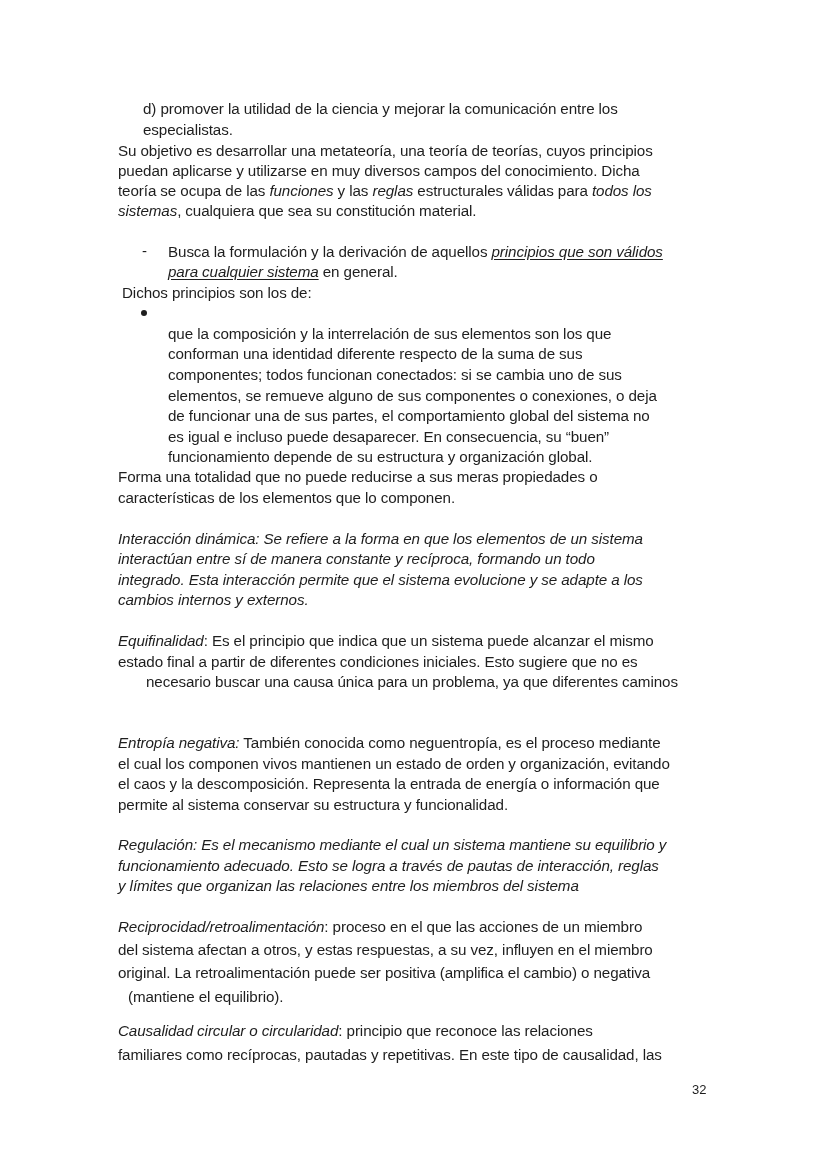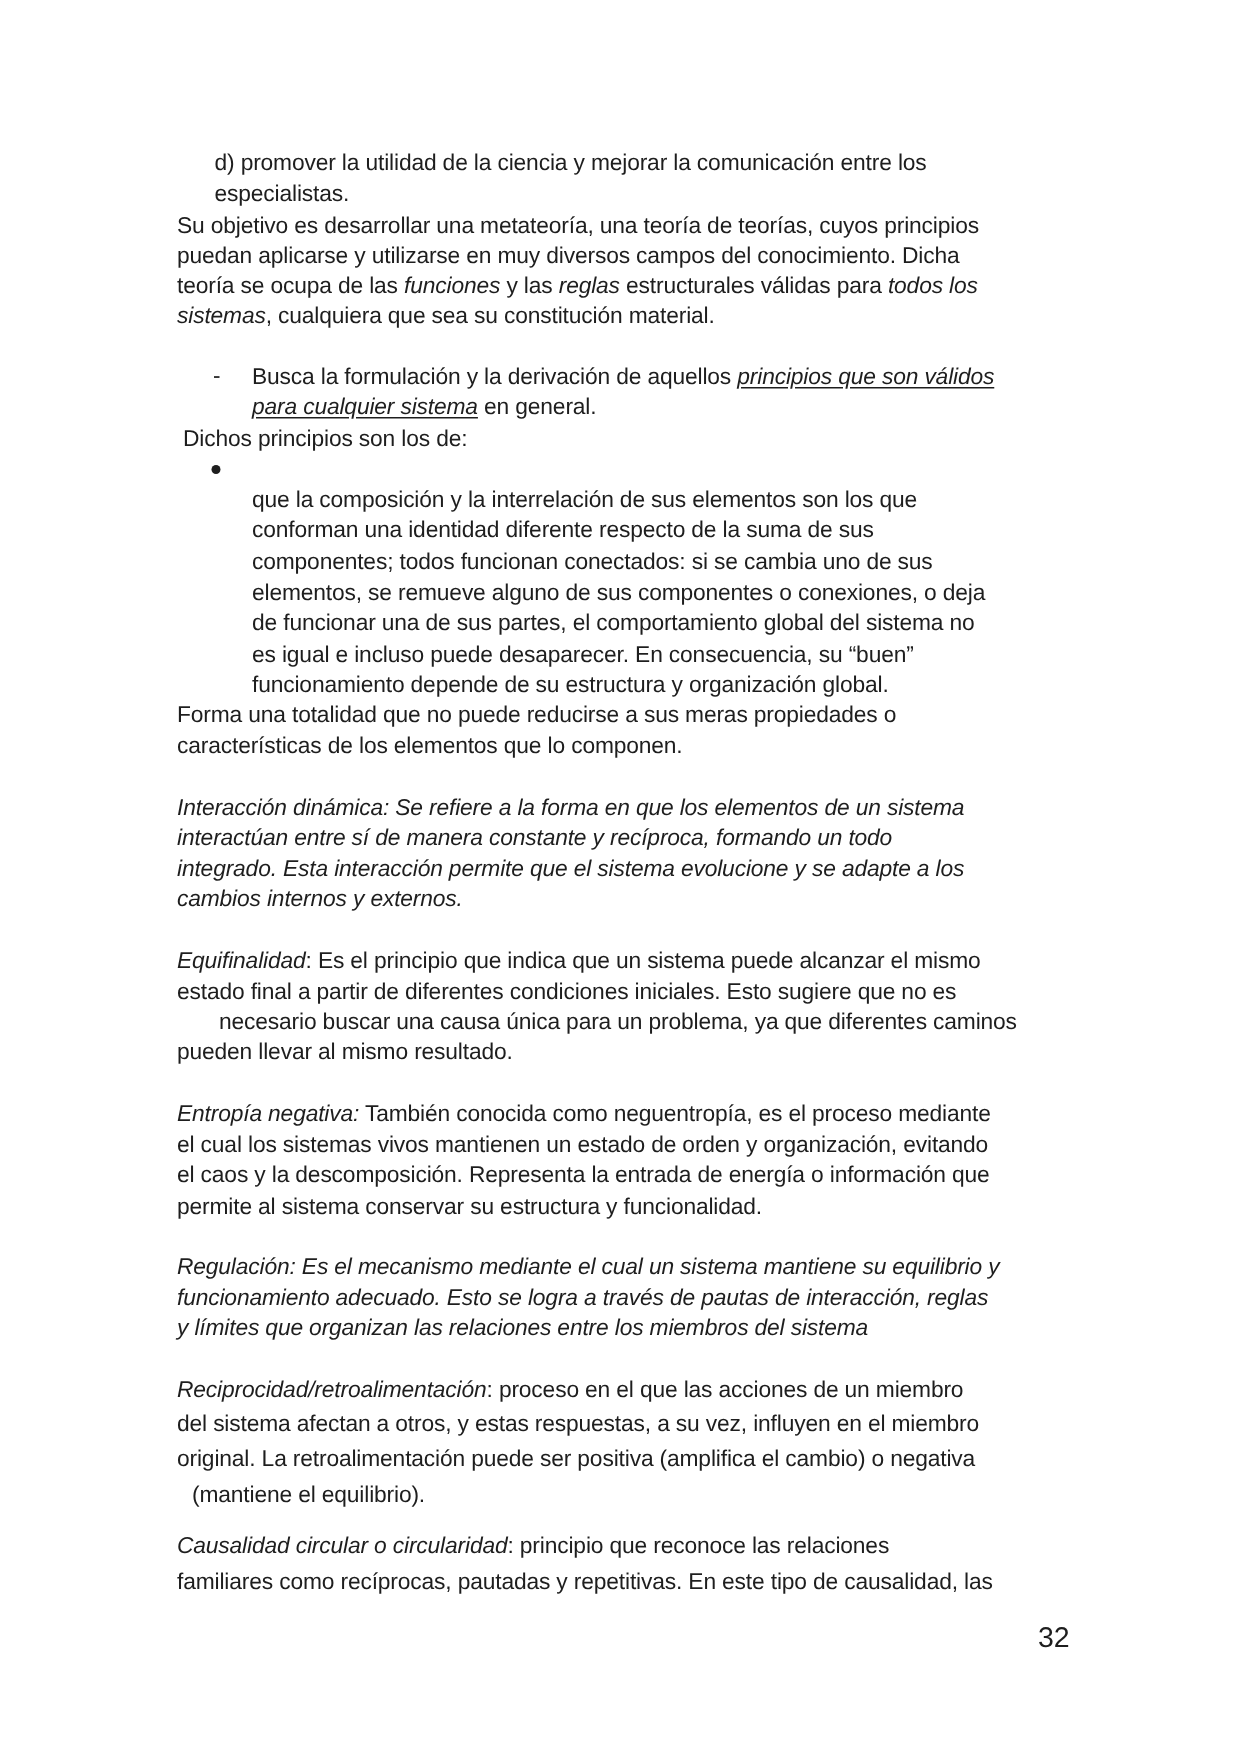--- a/index.html
+++ b/index.html
@@ -4,21 +4,21 @@
 <style>
   html, body { margin: 0; padding: 0; background: #ffffff; }
   body { width: 828px; height: 1171px; position: relative; overflow: hidden;
          font-family: "Liberation Sans", sans-serif; color: #1e1e1e; }
   .page { position: absolute; left: 0; top: 0; width: 828px; height: 919px; background: #fff; }
   .ln { position: absolute; font-size: 15.2px; white-space: nowrap; line-height: 20px; letter-spacing: -0.1px; }
   .i { font-style: italic; }
   .u { text-decoration: underline; text-underline-offset: 2px; }
   .bullet-dash { position: absolute; left: 142px; font-size: 15px; }
   .bullet-dot { position: absolute; left: 141px; width: 6px; height: 6px; border-radius: 50%; background: #1e1e1e; }
-  .pagenum { position: absolute; left: 692px; top: 1082px; font-size: 19px; }
+  .pagenum { position: absolute; left: 692px; top: 1082px; font-size: 13px; }
 </style>
 </head>
 <body>
 
 <div class="page">
 
   <div class="ln" style="left:143px;top:99px;">d) promover la utilidad de la ciencia y mejorar la comunicación entre los</div>
   <div class="ln" style="left:143px;top:120px;">especialistas.</div>
 
   <div class="ln" style="left:118px;top:141px;">Su objetivo es desarrollar una metateoría, una teoría de teorías, cuyos principios</div>
@@ -45,24 +45,23 @@
   <div class="ln" style="left:118px;top:488px;">características de los elementos que lo componen.</div>
 
   <div class="ln i" style="left:118px;top:529px;">Interacción dinámica: Se refiere a la forma en que los elementos de un sistema</div>
   <div class="ln i" style="left:118px;top:549px;">interactúan entre sí de manera constante y recíproca, formando un todo</div>
   <div class="ln i" style="left:118px;top:570px;">integrado.  Esta interacción permite que el sistema evolucione y se adapte a los</div>
   <div class="ln i" style="left:118px;top:590px;">cambios internos y externos.</div>
 
   <div class="ln" style="left:118px;top:631px;"><span class="i">Equifinalidad</span><span>: Es el principio que indica que un sistema puede alcanzar el mismo</span></div>
   <div class="ln" style="left:118px;top:652px;">estado final a partir de diferentes condiciones iniciales.  Esto sugiere que no es</div>
   <div class="ln" style="left:118px;top:672px;margin-left:28px;">necesario buscar una causa única para un problema, ya que diferentes caminos</div>
-  <div class="ln" style="left:118px;top:692px;">pueden llevar al mismo resultado.</div>
 
   <div class="ln" style="left:118px;top:733px;"><span class="i">Entropía negativa:</span><span> También conocida como neguentropía, es el proceso mediante</span></div>
-  <div class="ln" style="left:118px;top:754px;">el cual los sistemas vivos mantienen un estado de orden y organización, evitando</div>
+  <div class="ln" style="left:118px;top:754px;">el cual los componen vivos mantienen un estado de orden y organización, evitando</div>
   <div class="ln" style="left:118px;top:774px;">el caos y la descomposición.  Representa la entrada de energía o información que</div>
   <div class="ln" style="left:118px;top:795px;">permite al sistema conservar su estructura y funcionalidad.</div>
 
   <div class="ln i" style="left:118px;top:835px;">Regulación: Es el mecanismo mediante el cual un sistema mantiene su equilibrio y</div>
   <div class="ln i" style="left:118px;top:856px;">funcionamiento adecuado.  Esto se logra a través de pautas de interacción, reglas</div>
   <div class="ln i" style="left:118px;top:876px;">y límites que organizan las relaciones entre los miembros del sistema</div>
 
   <div class="ln" style="left:118px;top:917px;"><span class="i">Reciprocidad/retroalimentación</span><span>: proceso en el que las acciones de un miembro</span></div>
   <div class="ln" style="left:118px;top:940px;">del sistema afectan a otros, y estas respuestas, a su vez, influyen en el miembro</div>
   <div class="ln" style="left:118px;top:963px;">original.  La retroalimentación puede ser positiva (amplifica el cambio) o negativa</div>

